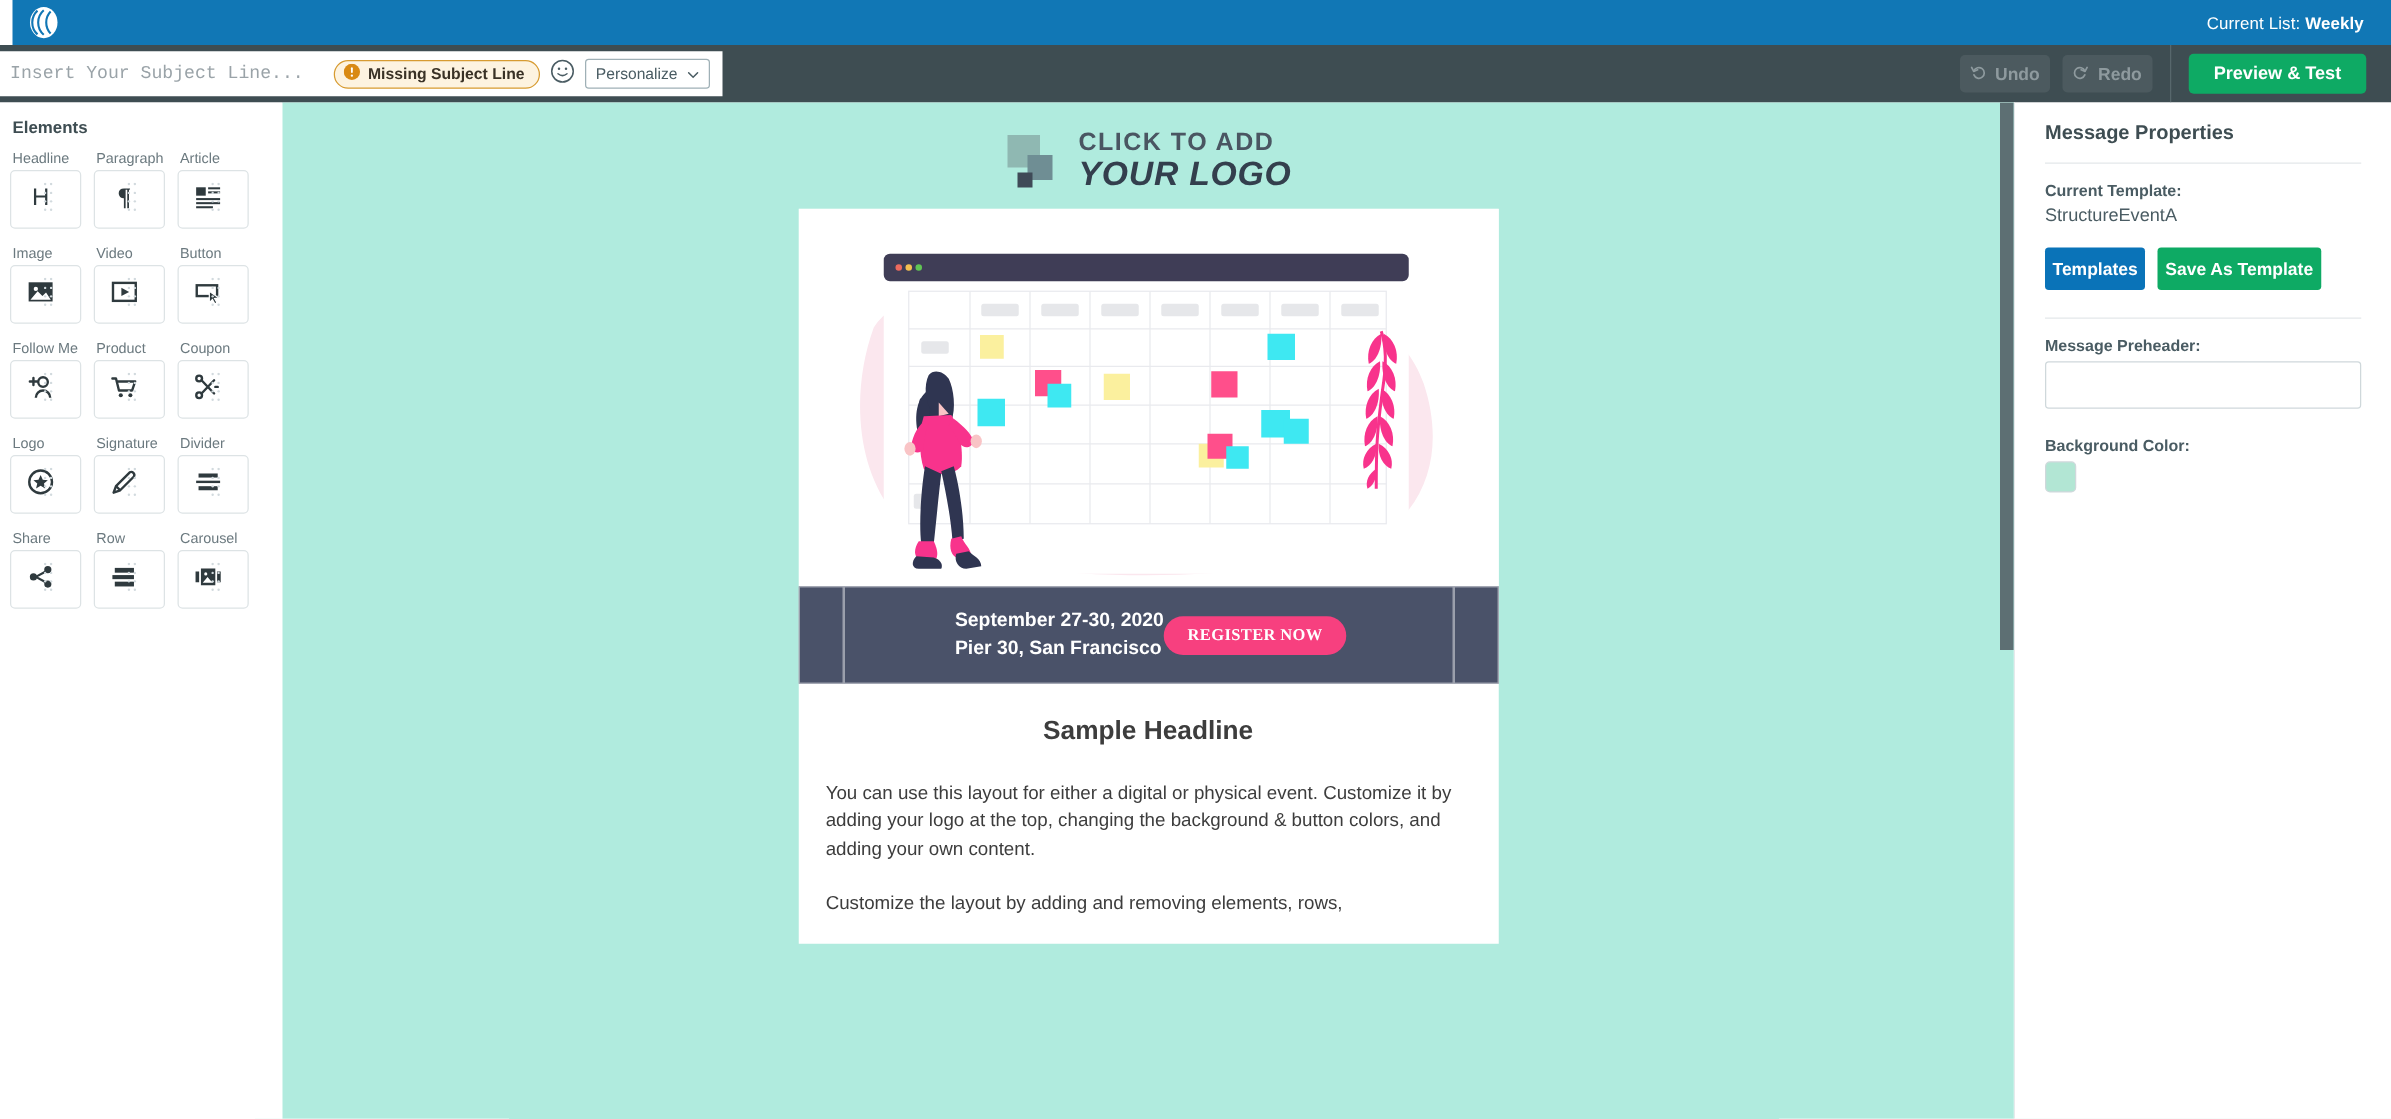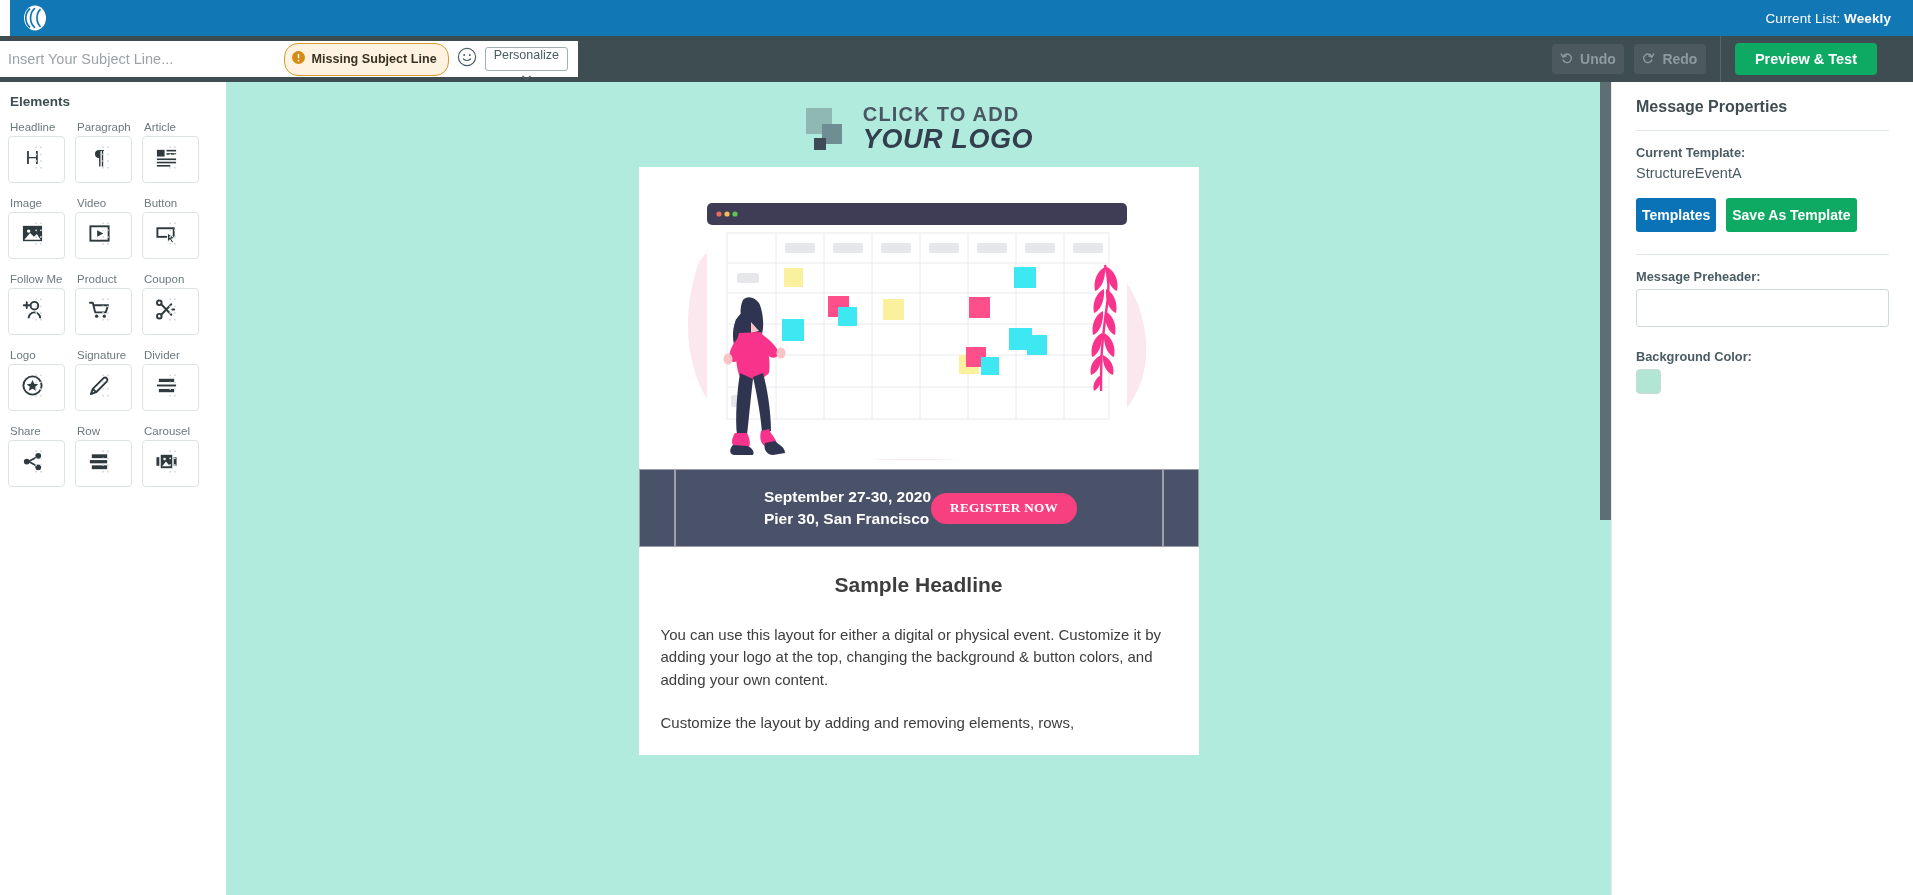--- a/index.html
+++ b/index.html
@@ -43,35 +43,35 @@
     margin-left: 0;
     display: flex;
     align-items: center;
     padding: 0 10px 0 8px;
     gap: 8px;
   }
   .subject-input {
     flex: 1;
     border: none;
     outline: none;
-    font-family: Liberation Sans, sans-serif;
+    font-family: Liberation Mono, monospace;
     font-size: 14.5px;
     color: #a16207;
     background: transparent;
     height: 32px;
   }
   .subject-input::placeholder { color: #9aa3a8; }
   .missing-badge {
     display: inline-flex;
     align-items: center;
     gap: 6px;
     background: #fdf3e0;
     border: 1px solid #d79b31;
     border-radius: 14px;
-    height: 33px;
+    height: 23px;
     padding: 0 11px 0 7px;
     font-size: 12.6px;
     font-weight: bold;
     color: #3a3226;
     white-space: nowrap;
   }
   .warn-ico { width: 13px; height: 13px; flex: none; }
   .emoji-btn { width: 20px; height: 20px; flex: none; cursor: pointer; }
   .personalize {
     display: inline-flex;
@@ -79,21 +79,20 @@
     gap: 8px;
     border: 1px solid #9fb0b6;
     border-radius: 3px;
     height: 24px;
     padding: 0 8px;
     font-size: 12.5px;
     color: #4a5c63;
     white-space: nowrap;
     background: #fff;
     cursor: pointer;
-    flex-direction: column;
   }
   .chev { width: 9px; height: 6px; flex: none; }
 
   .toolbar-right { display: flex; align-items: center; height: 46px; }
   .tbtn {
     display: inline-flex;
     align-items: center;
     justify-content: center;
     gap: 7px;
     height: 30px;
@@ -109,21 +108,21 @@
     color: #8e9a9e;
     margin-right: 10px;
   }
   .tb-ico { width: 13px; height: 13px; }
   .divider-v { width: 1px; height: 46px; background: #57676c; margin: 0 14px 0 4px; }
   .tbtn.primary {
     background: #0eaa64;
     color: #ffffff;
     height: 32px;
     padding: 0 20px;
-    margin-right: 36px;
+    margin-right: 20px;
     font-size: 14.5px;
     cursor: pointer;
   }
 
   
   .body-row { display: flex; height: 813px; }
 
   
   .elements-panel {
     width: 226px;

